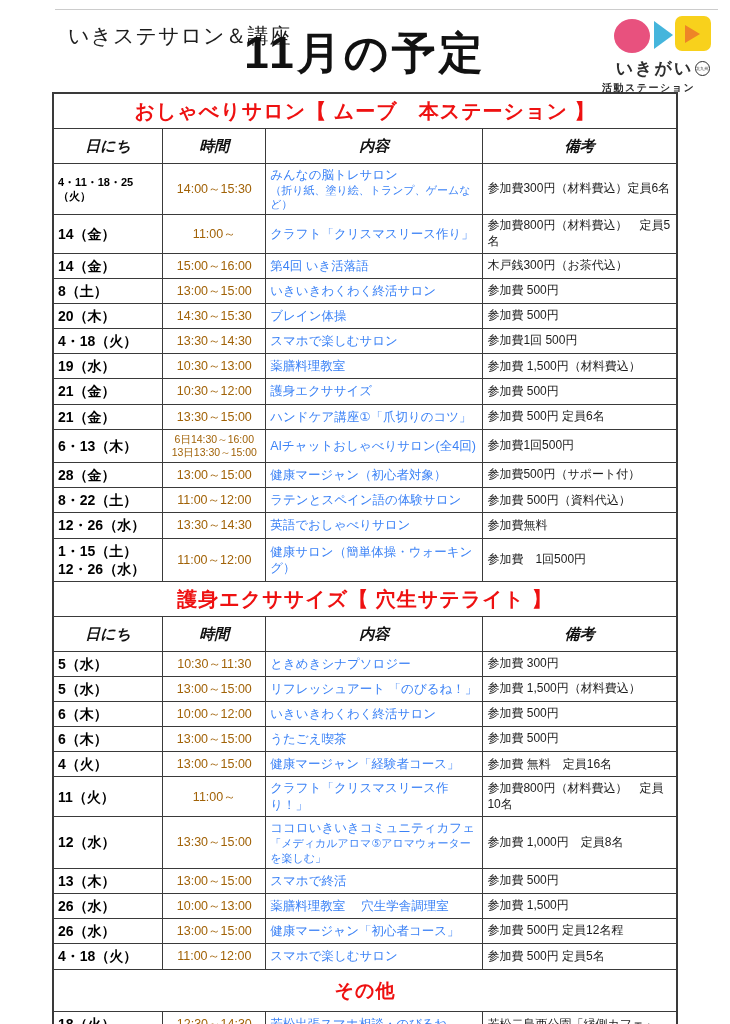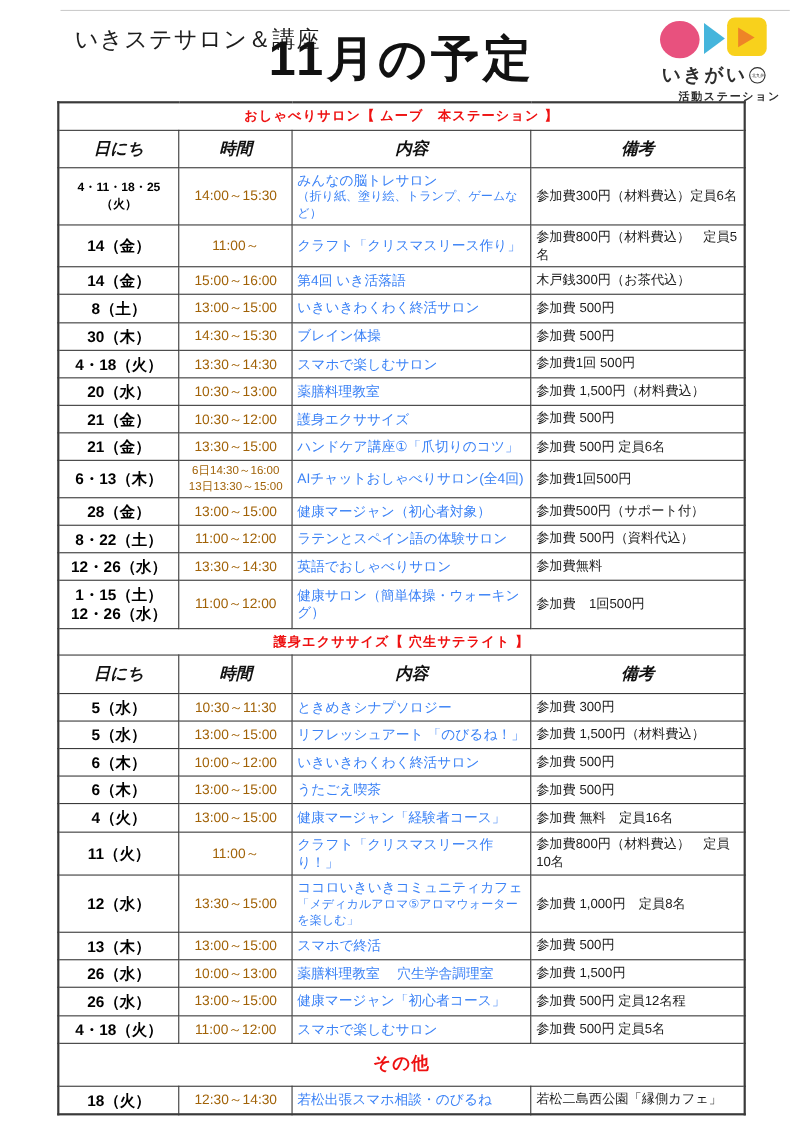--- a/index.html
+++ b/index.html
@@ -8,38 +8,38 @@
     font-family:"Liberation Sans","DejaVu Sans",sans-serif;color:#1b1b1b;
     -webkit-font-smoothing:antialiased;
   }
   .topline{position:absolute;top:9px;left:55px;right:12px;height:1px;background:#cccccc;}
 
   
   .header{position:relative;height:92px;padding-left:16px;}
   .subtitle{position:absolute;left:68px;top:22px;font-size:21px;letter-spacing:1px;color:#1d1d1d;}
   .page-title{position:absolute;left:0;right:0;top:24px;text-align:center;
     font-size:44px;font-weight:bold;letter-spacing:3px;color:#111;}
-  .logo{position:absolute;right:20px;top:12px;width:122px;text-align:right;}
+  .logo{position:absolute;right:6px;top:12px;width:122px;text-align:left;}
   .logo svg{display:block;margin:0 auto;}
   .logo-name{display:flex;align-items:center;justify-content:center;gap:2px;
     font-size:17px;font-weight:bold;letter-spacing:2px;color:#2e2e2e;margin-top:1px;}
   .logo-badge{display:inline-block;width:13px;height:13px;border:1px solid #2e2e2e;border-radius:50%;
     font-size:4px;line-height:13px;letter-spacing:0;overflow:hidden;font-weight:normal;}
   .logo-sub{font-size:10px;font-weight:bold;letter-spacing:1.5px;color:#2e2e2e;margin-top:1px;}
 
   
   table.schedule{border-collapse:collapse;table-layout:fixed;width:626px;margin:0 0 0 52px;
     border:2px solid #3a3a3a;}
   table.schedule td,table.schedule th{border:1px solid #3a3a3a;vertical-align:middle;
     padding:3px 4px;line-height:1.3;}
   tr.section-title td{color:var(--red,#f00);font-weight:bold;text-align:center;
-    font-size:12px;padding:4px 0;letter-spacing:1px;}
-  tr.section-title.other td{font-size:16px;padding:9px 0 8px;}
+    font-size:20px;padding:4px 0;letter-spacing:1px;}
+  tr.section-title.other td{font-size:19px;padding:9px 0 8px;}
   tr.col-header th{font-size:15px;font-weight:bold;text-align:center;padding:7px 0;color:#111;font-style:italic;}
-  td.cell-date{text-align:center;font-weight:bold;font-size:14px;color:#000;}
+  td.cell-date{text-align:left;font-weight:bold;font-size:14px;color:#000;}
   td.cell-time{text-align:center;font-size:12.5px;color:#a16207;}
   td.cell-content{font-size:12.5px;padding-left:7px;color:#3b82f6;}
   td.cell-notes{font-size:12px;padding-left:7px;color:#1b1b1b;}
   .sm{font-size:11px;font-weight:bold;}
   td.cell-time .sm{font-weight:normal;font-size:10.5px;line-height:1.25;}
   td.cell-content .sub{font-size:11px;}
 </style>
 </head>
 <body>
 
@@ -133,21 +133,21 @@
         </td>
         <td class="cell-content">
           <div>いきいきわくわく終活サロン</div>
         </td>
         <td class="cell-notes">
           <div>参加費  500円</div>
         </td>
       </tr>
       <tr>
         <td class="cell-date">
-          <div>30（木）</div>
+          <div>20（木）</div>
         </td>
         <td class="cell-time">
           <div>14:30～15:30</div>
         </td>
         <td class="cell-content">
           <div>ブレイン体操</div>
         </td>
         <td class="cell-notes">
           <div>参加費  500円</div>
         </td>
@@ -161,21 +161,21 @@
         </td>
         <td class="cell-content">
           <div>スマホで楽しむサロン</div>
         </td>
         <td class="cell-notes">
           <div>参加費1回  500円</div>
         </td>
       </tr>
       <tr>
         <td class="cell-date">
-          <div>20（水）</div>
+          <div>19（水）</div>
         </td>
         <td class="cell-time">
           <div>10:30～13:00</div>
         </td>
         <td class="cell-content">
           <div>薬膳料理教室</div>
         </td>
         <td class="cell-notes">
           <div>参加費  1,500円（材料費込）</div>
         </td>

